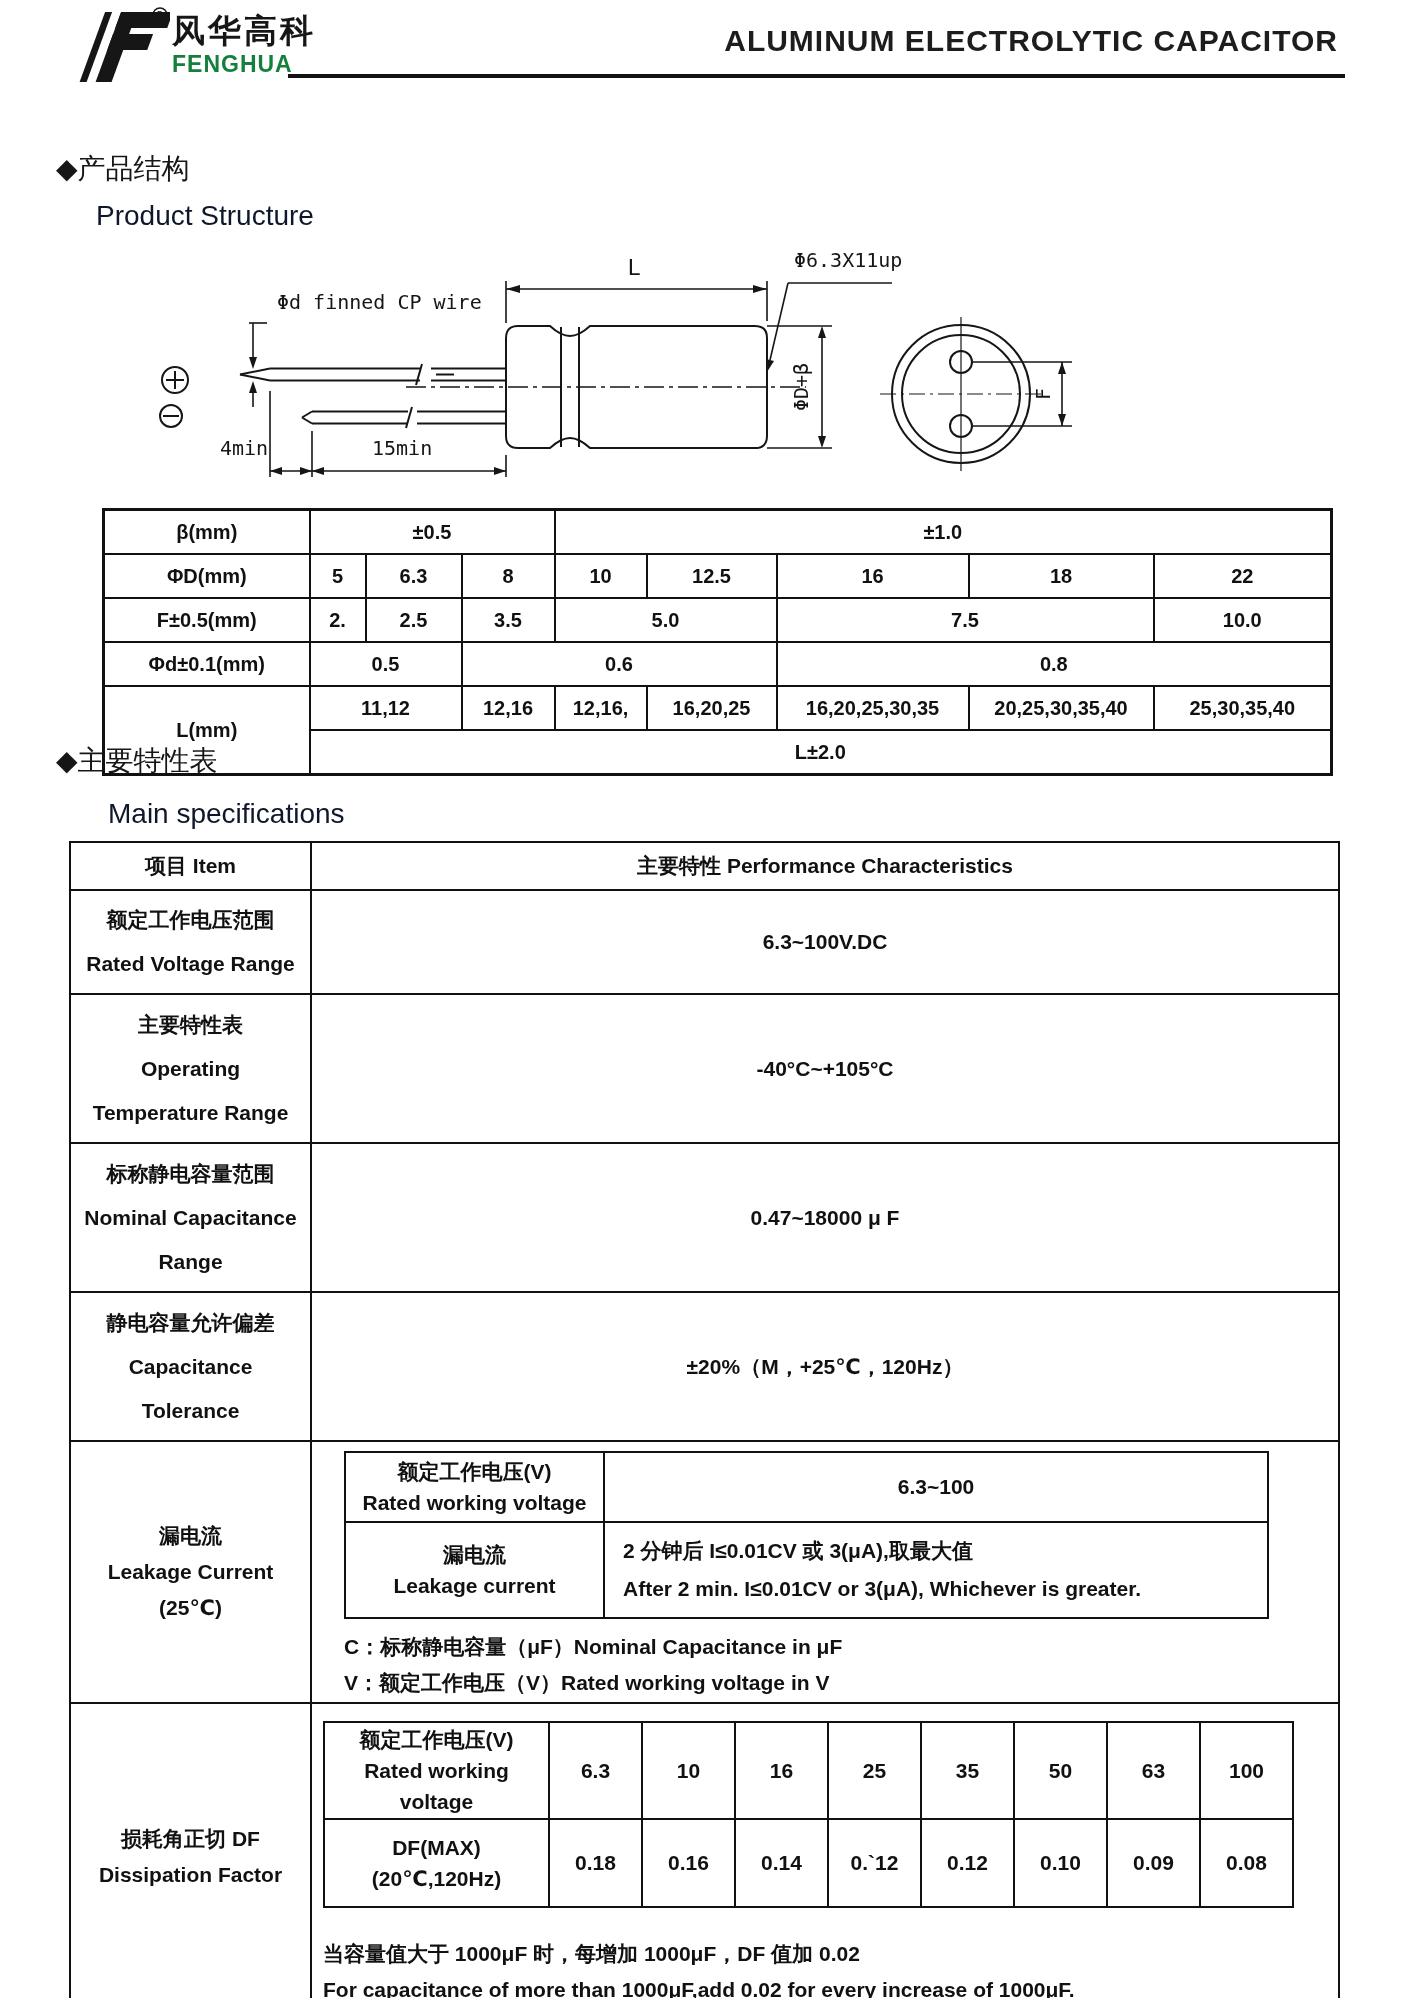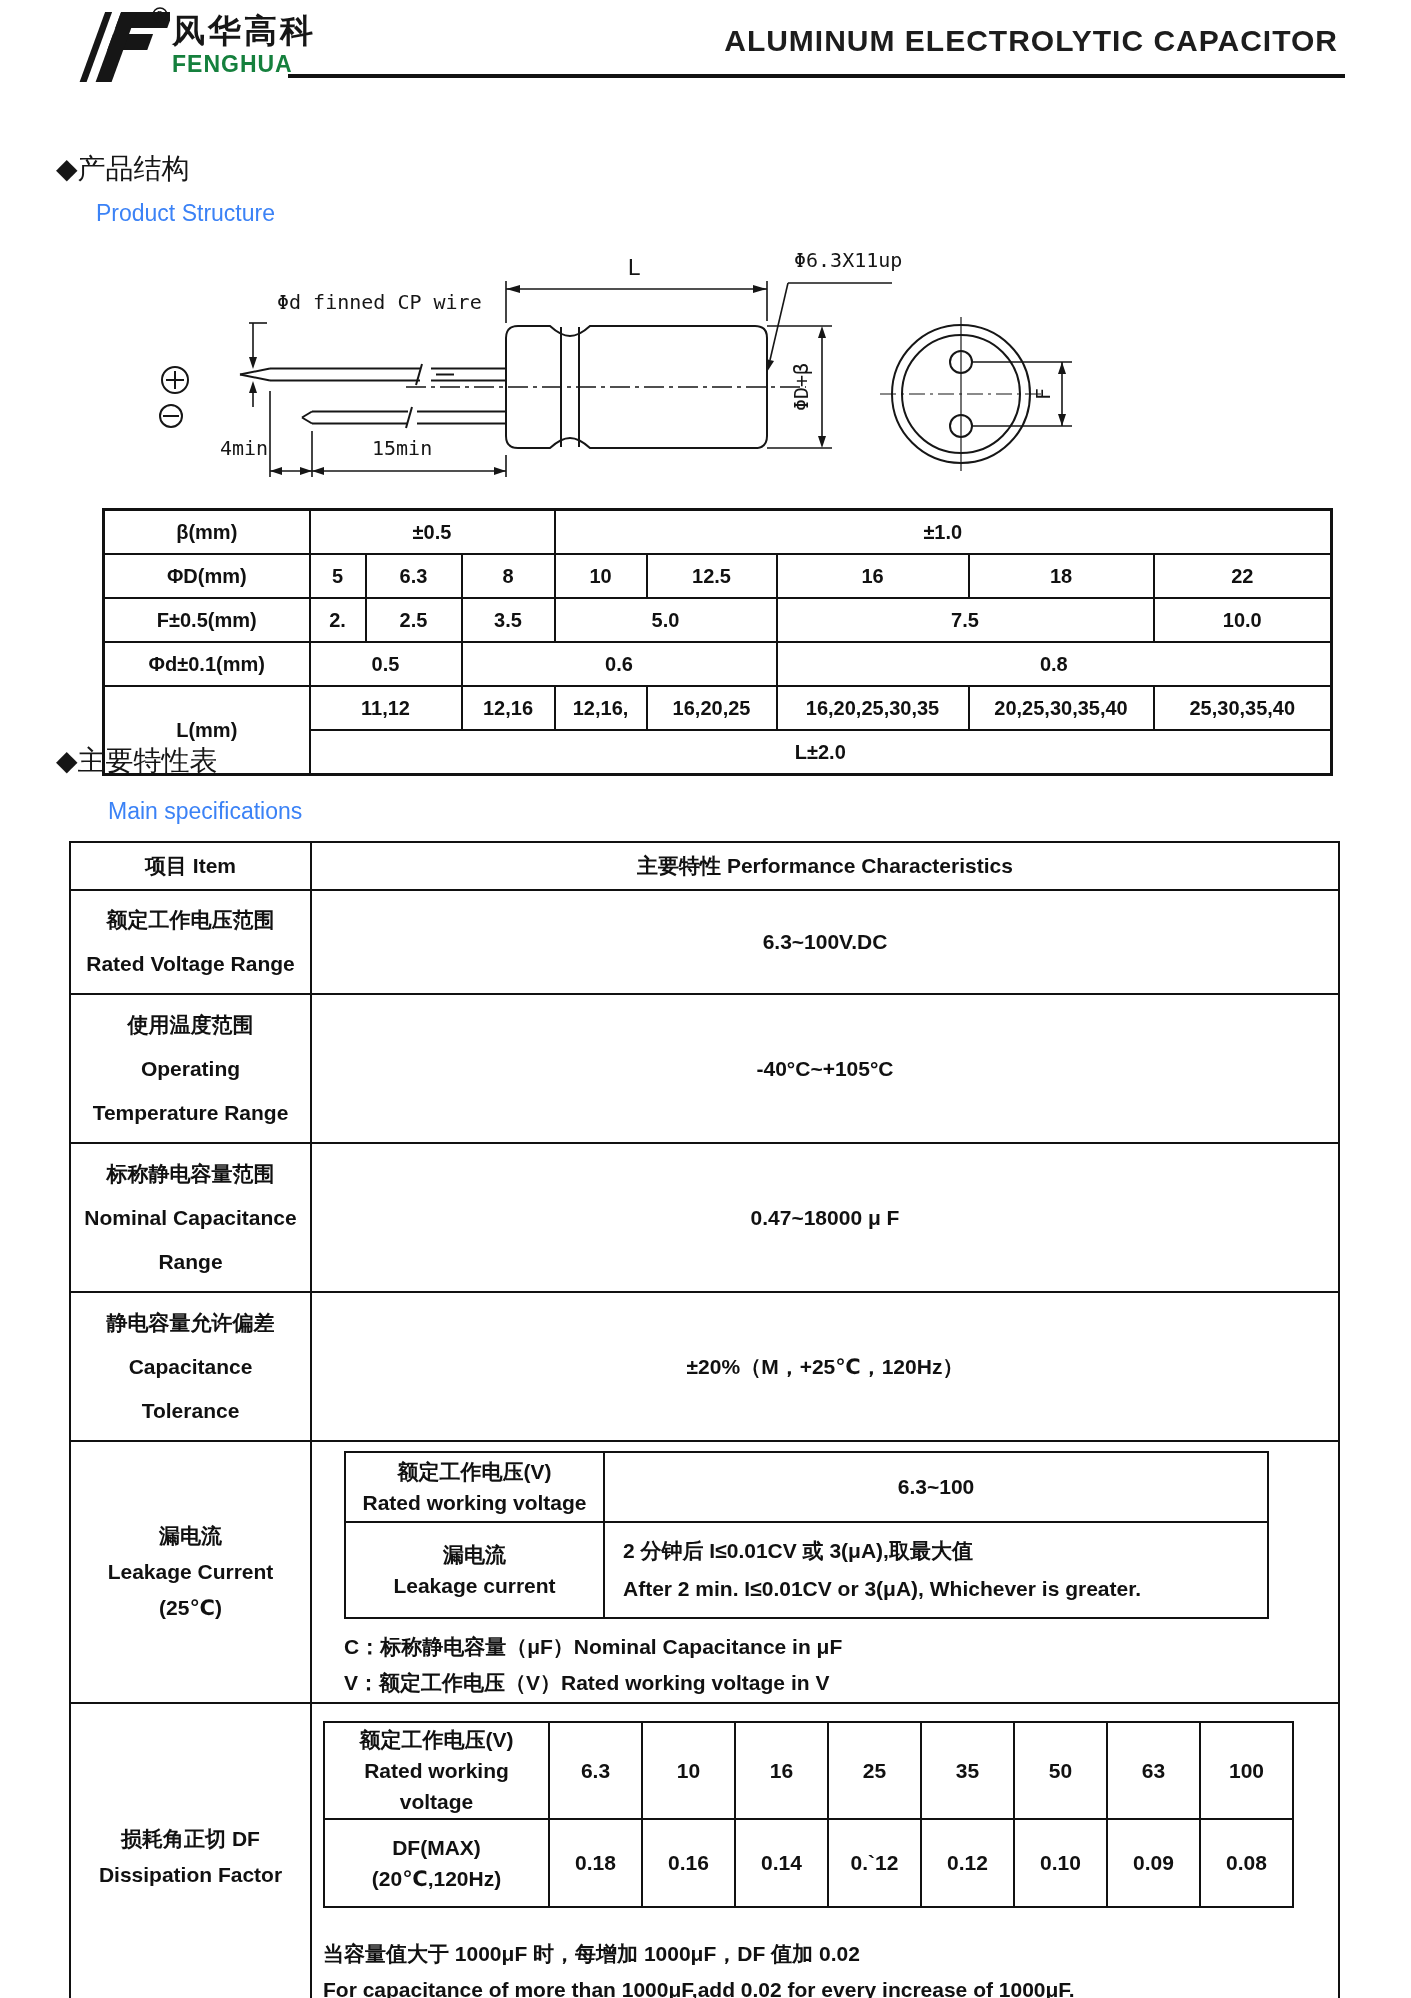--- a/index.html
+++ b/index.html
@@ -5,21 +5,21 @@
   html,body{margin:0;padding:0;background:#ffffff;}
   body{width:1411px;height:1998px;position:relative;font-family:"Liberation Sans","DejaVu Sans",sans-serif;color:#111;overflow:hidden;}
   .abs{position:absolute;}
   
   .brand-cn{font-size:33px;font-weight:900;letter-spacing:3px;color:#161616;line-height:1;}
   .brand-en{font-size:23px;font-weight:700;letter-spacing:1px;color:#15803d;line-height:1;margin-top:6px;}
   .doc-title{font-size:30px;font-weight:700;letter-spacing:1px;color:#1d1d1d;white-space:nowrap;}
   .hrule{background:#121212;height:4px;}
   
   .sec-cn{font-size:28px;color:#161616;white-space:nowrap;}
-  .sec-en{font-size:23px;color:#3b82f6;white-space:nowrap;}
+  .sec-en{font-size:28px;color:#0f172a;white-space:nowrap;}
   
   table{border-collapse:collapse;table-layout:fixed;font-weight:bold;}
   .dimtab{width:1228px;}
   .dimtab td{border:2px solid #111;font-size:20px;text-align:center;vertical-align:middle;height:42px;padding:0 2px;overflow:hidden;white-space:nowrap;}
   .dimtab{border:3px solid #111;}
   .spectab{width:1269px;border:2px solid #f9a8d4;}
   .spectab > tbody > tr > td{border:2px solid #111;vertical-align:middle;}
   .lblcell{text-align:center;font-size:21px;}
   .lblcell .ln{line-height:44px;}
   .hdrcell{text-align:center;font-size:21px;}
@@ -240,21 +240,21 @@
     </tr>
     <tr>
       <td class="lblcell" style="height:100px;">
         <div class="ln">额定工作电压范围</div>
         <div class="ln">Rated Voltage Range</div>
       </td>
       <td class="valcell">6.3~100V.DC</td>
     </tr>
     <tr>
       <td class="lblcell" style="height:145px;">
-        <div class="ln">使用温度范围</div>
+        <div class="ln">主要特性表</div>
         <div class="ln">Operating</div>
         <div class="ln">Temperature Range</div>
       </td>
       <td class="valcell">-40°C~+105°C</td>
     </tr>
     <tr>
       <td class="lblcell" style="height:145px;">
         <div class="ln">标称静电容量范围</div>
         <div class="ln">Nominal Capacitance</div>
         <div class="ln">Range</div>

